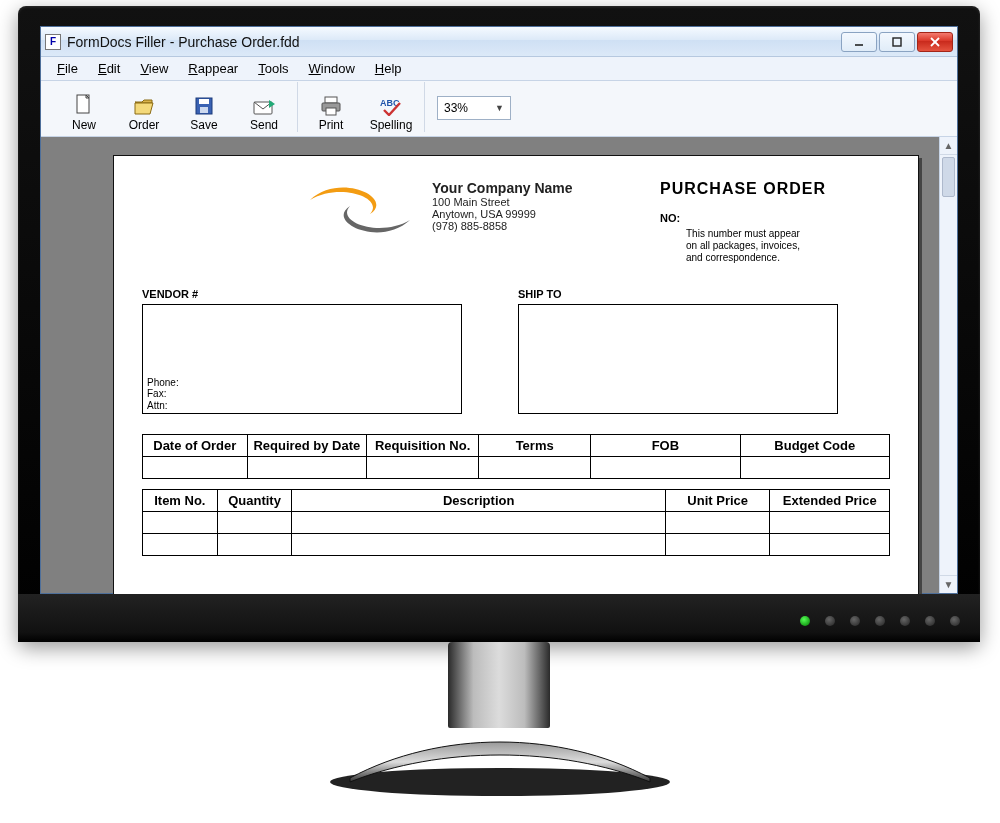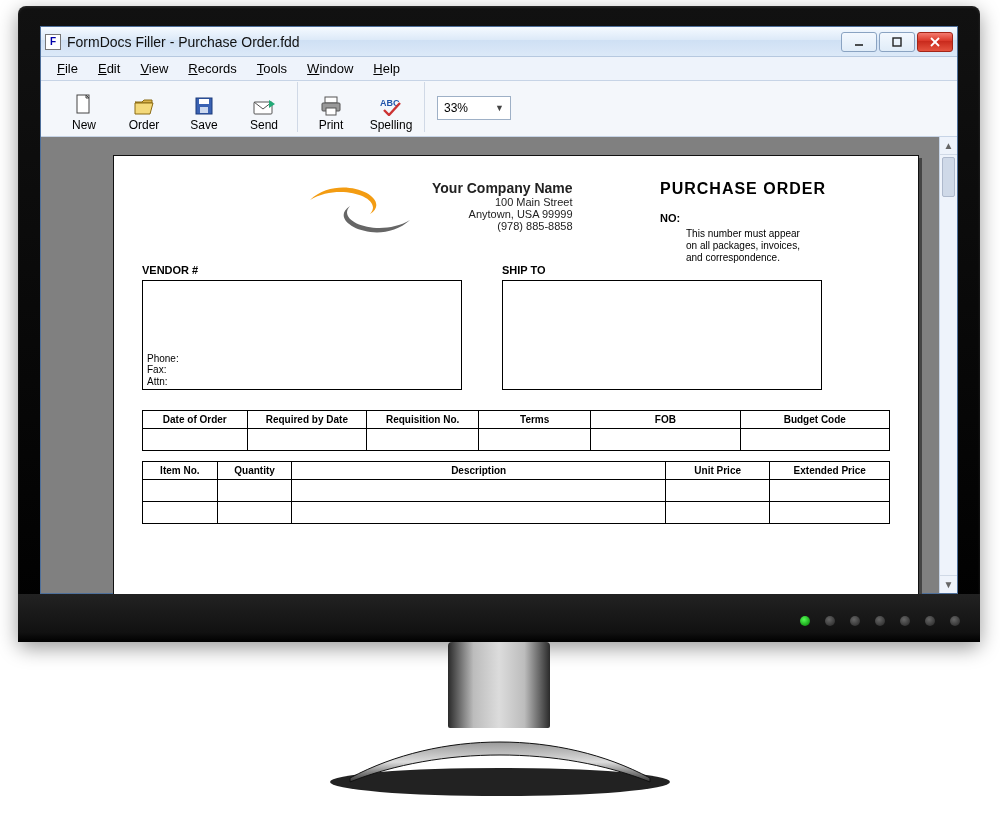--- a/index.html
+++ b/index.html
@@ -124,41 +124,41 @@
     position:absolute; left:72px; top:18px;
     width:806px; background:#fff;
     box-shadow: 3px 3px 0 #444; border:1px solid #111;
     padding: 24px 28px 0 28px;
     bottom: -30px;
     font-family: Arial, sans-serif;
   }
   
   .header-row { display:flex; gap:18px; }
   .company-block { display:flex; gap:12px; flex:1; }
-  .company-text { font-size:11px; color:#222; text-align:right; }
+  .company-text { font-size:11px; color:#222; text-align:left; }
   .company-text .name { font-weight:bold; font-size:14px; }
   .po-block { width:230px; }
   .po-title { font-weight:bold; font-size:16px; letter-spacing:1px; }
   .po-no-row { margin-top:14px; font-size:11px; font-weight:bold; }
   .po-note { font-size:10px; margin-left:26px; margin-top:4px; line-height:1.2; }
-  .boxes-row { display:flex; gap:40px; }
+  .boxes-row { display:flex; gap:56px; margin-top:24px; }
   .small-label { font-size:11px; font-weight:bold; margin-bottom:4px; }
   .vendorbox, .shipbox {
     border:1.5px solid #000; min-height:110px; font-size:11px;
     background:#fff;
     padding-left:8px;
   }
   .vendorbox { width:320px; position:relative; }
   .shipbox   { width:320px; }
   .vendorbox .bottom-lines { position:absolute; left:4px; right:4px; bottom:2px; font-size:10px; line-height:1.15;}
   .meta-table, .items-table {
     width:100%; border-collapse:collapse; margin-top:20px;
   }
   .meta-table th, .items-table th {
-    border:1.5px solid #000; font-size:10px; font-weight:bold; padding:3px 8px; text-align:center;
+    border:1.5px solid #000; font-size:13px; font-weight:bold; padding:3px 0; text-align:center;
   }
   .meta-table td, .items-table td {
     border:1.5px solid #000; height:22px; font-size:10px;
   }
   .items-table { margin-top:10px; }
   .logo-svg { width:120px; height:60px; }
 </style>
 </head>
 <body>
 
@@ -186,21 +186,21 @@
                 <line x1="9" y1="1" x2="1" y2="9" stroke="#fff" stroke-width="1.8"></line>
               </svg>
           </div>
         </div>
       </div>
 
       <div class="menubar">
         <span class="menuitem"><u>F</u><span></span><span>ile</span></span>
         <span class="menuitem"><u>E</u><span>dit</span></span>
         <span class="menuitem"><u>V</u><span>iew</span></span>
-        <span class="menuitem"><u>R</u><span>ecords</span></span>
+        <span class="menuitem"><u>R</u><span>appear</span></span>
         <span class="menuitem"><u>T</u><span>ools</span></span>
         <span class="menuitem"><u>W</u><span>indow</span></span>
         <span class="menuitem"><u>H</u><span>elp</span></span>
       </div>
 
       <div class="toolbar">
         <div class="tgroup">
           <div class="tbtn">
             <span class="ticon">
               <svg width="20" height="22">

